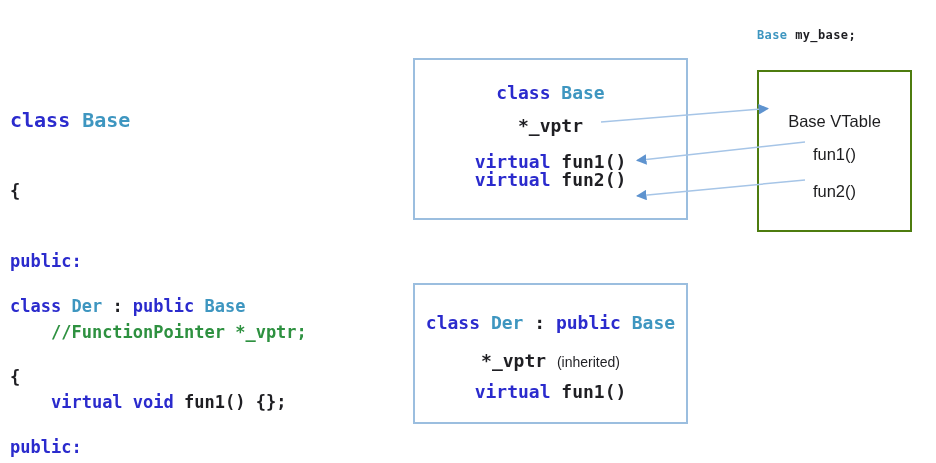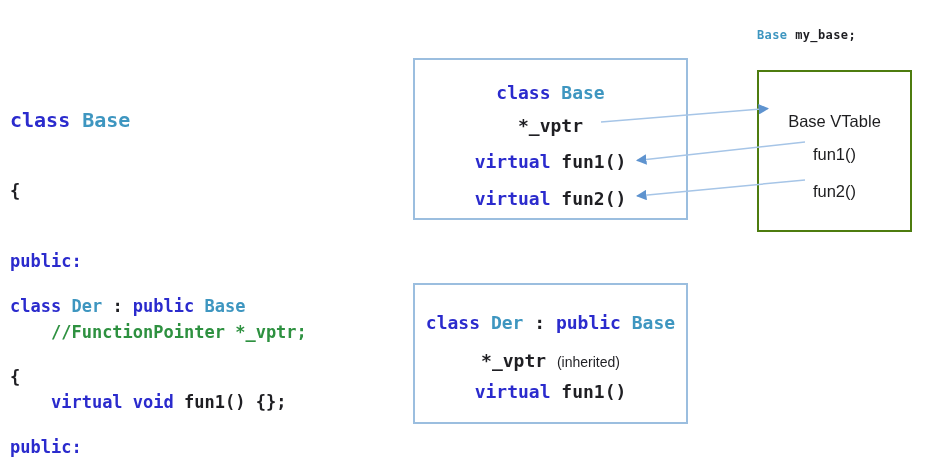--- a/index.html
+++ b/index.html
@@ -62,21 +62,21 @@
     
     
   </div>
 
   <div class="decl"><span class="tok-type">Base </span><span class="tok-pln">my_base;</span></div>
 
   <div class="box" id="base-box">
     <div class="bl" style="top:21px"><span class="tok-kw">class </span><span class="tok-type">Base</span></div>
     <div class="bl" style="top:54px"><span class="tok-pln">*_vptr</span></div>
     <div class="bl" style="top:90px"><span class="tok-kw">virtual </span><span class="tok-pln">fun1()</span></div>
-    <div class="bl" style="top:127px"><span class="tok-kw">virtual </span><span class="tok-pln">fun2()</span></div>
+    <div class="bl" style="top:108px"><span class="tok-kw">virtual </span><span class="tok-pln">fun2()</span></div>
   </div>
 
   <div class="box" id="vtable-box">
     <div class="bl sans" style="top:37px">Base VTable</div>
     <div class="bl sans" style="top:70px">fun1()</div>
     <div class="bl sans" style="top:107px">fun2()</div>
   </div>
 
   <div class="box" id="der-box">
     <div class="bl" style="top:26px"><span class="tok-kw">class </span><span class="tok-type">Der</span><span class="tok-pln"> : </span><span class="tok-kw">public </span><span class="tok-type">Base</span></div>

